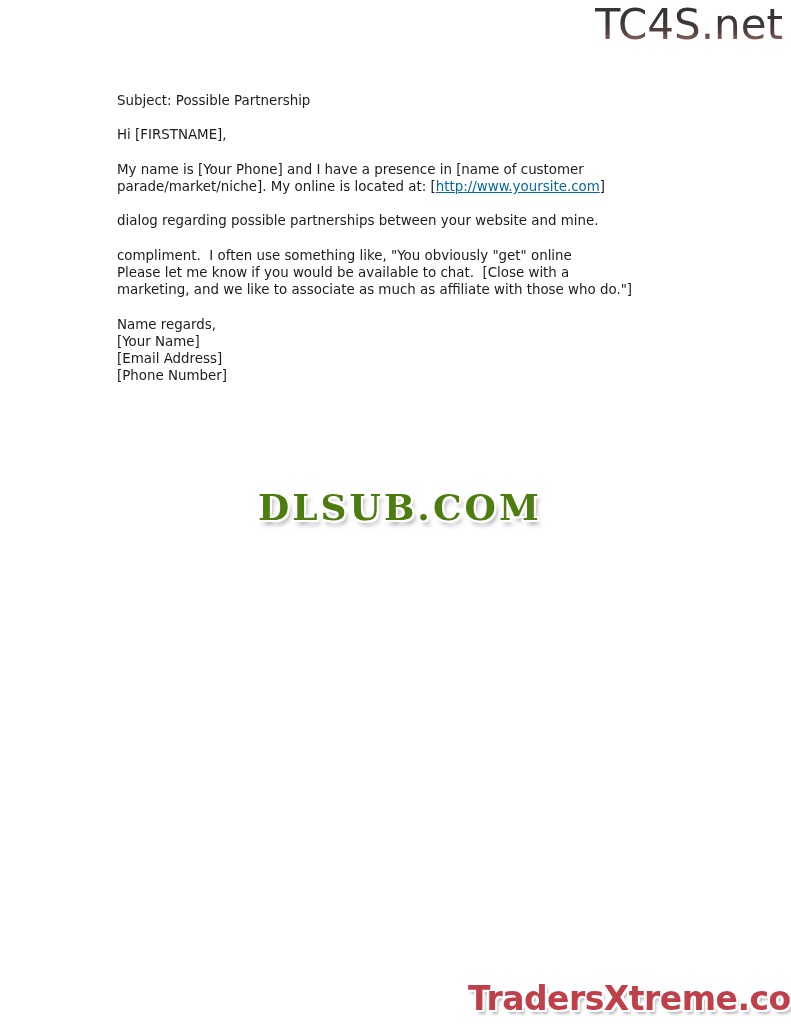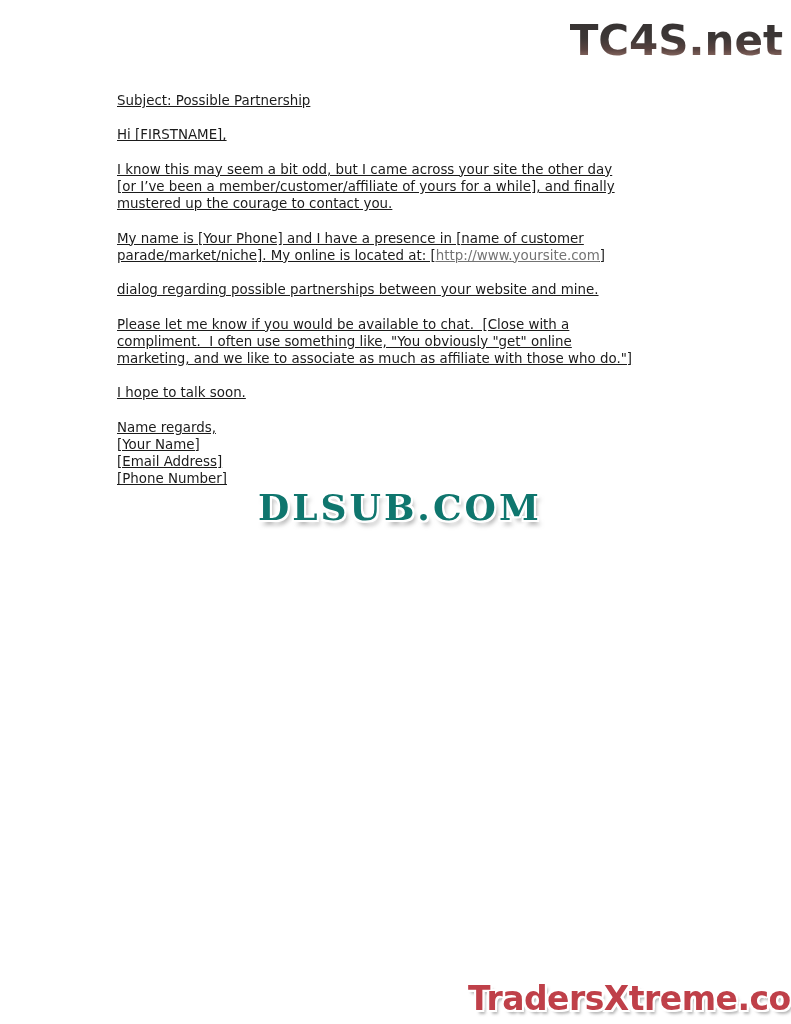--- a/index.html
+++ b/index.html
@@ -7,42 +7,42 @@
     width: 791px; height: 1024px;
     background: #ffffff;
     font-family: "DejaVu Sans", "Liberation Sans", sans-serif;
     position: relative;
     overflow: hidden;
   }
   .page { position: absolute; inset: 0; background: #ffffff; }
 
   
   .tc4s-logo {
-    position: absolute; top: 16px; right: 8px;
-    font-size: 42px; font-weight: bold; letter-spacing: 0px;
+    position: absolute; top: 0px; right: 8px;
+    font-size: 42px; font-weight: normal; letter-spacing: 0px;
     background: linear-gradient(180deg, #353131 0%, #3c3736 45%, #584340 68%, #8a6a62 84%, #c2aaa3 100%);
     -webkit-background-clip: text; background-clip: text;
     color: transparent;
   }
 
   
   .letter {
     position: absolute; left: 117px; top: 92px;
     font-size: 13.4px; line-height: 17.2px; color: #1b1b1b;
   }
   .para { margin: 0 0 17.2px 0; }
-  .line { white-space: pre; text-decoration: underline; }
-  .body-link { color: #737373; text-decoration: underline; cursor: pointer; }
+  .line { white-space: pre; }
+  .body-link { color: #0369a1; text-decoration: underline; cursor: pointer; }
 
   
   .dlsub-logo {
     position: absolute; left: 258px; top: 486px;
     font-family: "DejaVu Serif", "Liberation Serif", serif;
     font-size: 36px; font-weight: bold; letter-spacing: 3px;
-    color: #0f766e;
+    color: #4d7c0f;
     text-shadow:
       -2px -2px 0 #ffffff, 2px -2px 0 #ffffff, -2px 2px 0 #ffffff, 2px 2px 0 #ffffff,
       -2px 0 0 #ffffff, 2px 0 0 #ffffff, 0 -2px 0 #ffffff, 0 2px 0 #ffffff,
       3px 5px 4px rgba(120,120,120,0.55);
   }
 
   
   .tx-logo {
     position: absolute; left: 468px; top: 979px;
     font-size: 33px; font-weight: bold; letter-spacing: -0.5px;
@@ -63,44 +63,36 @@
   <div class="letter">
 
     <div class="para">
       <div class="line">Subject: Possible Partnership</div>
     </div>
 
     <div class="para">
       <div class="line">Hi [FIRSTNAME],</div>
     </div>
 
-    <div class="para">
-      <div class="line">I know this may seem a bit odd, but I came across your site the other day</div>
-      <div class="line">[or I’ve been a member/customer/affiliate of yours for a while], and finally</div>
-      <div class="line">mustered up the courage to contact you.</div>
-    </div>
 
     <div class="para">
       <div class="line">My name is [Your Phone] and I have a presence in [name of customer</div>
       <div class="line"><span>parade/market/niche]. My online is located at: [</span><a class="body-link" href="#">http://www.yoursite.com</a><span>]</span></div>
     </div>
 
     <div class="para">
       <div class="line">dialog regarding possible partnerships between your website and mine.</div>
     </div>
 
     <div class="para">
+      <div class="line">compliment.  I often use something like, "You obviously "get" online</div>
       <div class="line">Please let me know if you would be available to chat.  [Close with a</div>
-      <div class="line">compliment.  I often use something like, "You obviously "get" online</div>
       <div class="line">marketing, and we like to associate as much as affiliate with those who do."]</div>
     </div>
 
-    <div class="para">
-      <div class="line">I hope to talk soon.</div>
-    </div>
 
     <div class="para">
       <div class="line">Name regards,</div>
       <div class="line">[Your Name]</div>
       <div class="line">[Email Address]</div>
       <div class="line">[Phone Number]</div>
     </div>
 
   </div>
 

